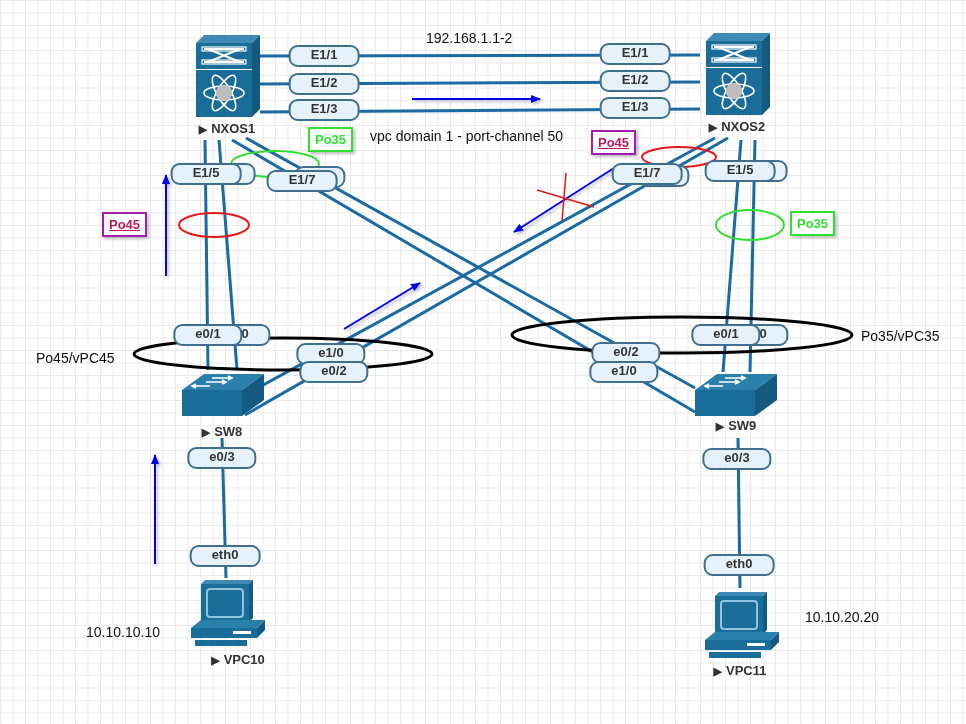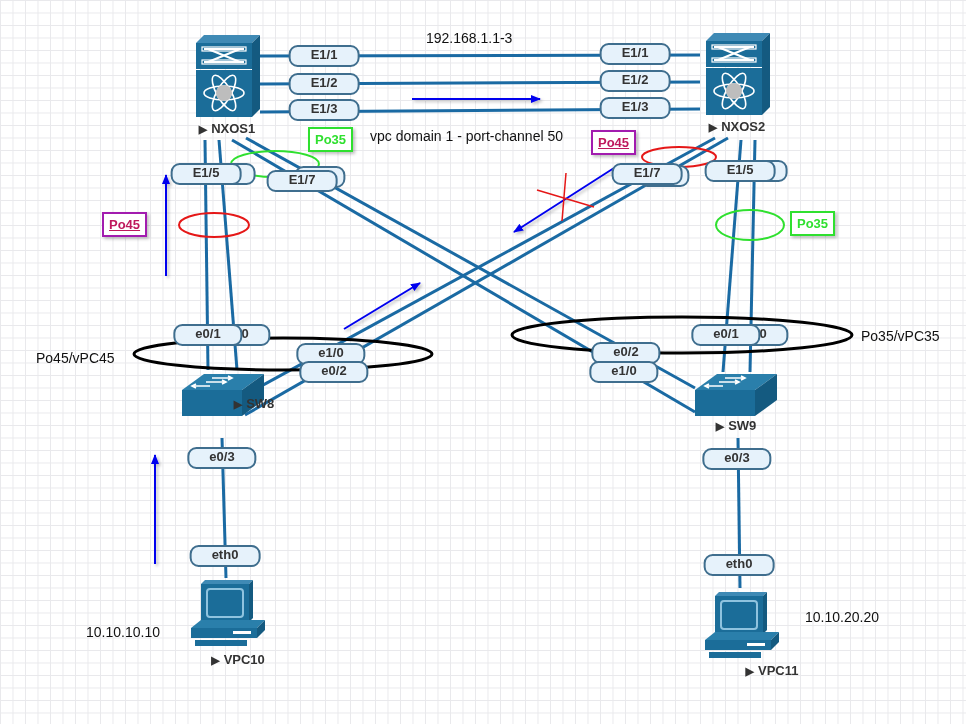--- a/index.html
+++ b/index.html
@@ -173,26 +173,26 @@
     <polygon points="0,48 10,40 74,40 66,48" fill="#2a7fab"></polygon>
     <polygon points="66,48 74,40 74,50 66,58" fill="#145a80"></polygon>
     <rect x="0" y="48" width="66" height="10" fill="#1b6d99"></rect>
     <rect x="42" y="51" width="18" height="3" fill="#fff"></rect>
     <rect x="4" y="60" width="52" height="6" fill="#1b6d99"></rect>
   </svg>
 </div>
 
 <div class="node-label" style="left:227px;top:121px;text-align:right;"><span class="tri">▶</span><span>NXOS1</span></div>
 <div class="node-label" style="left:737px;top:119px;"><span class="tri">▶</span><span>NXOS2</span></div>
-<div class="node-label" style="left:222px;top:396px;margin-left:32px;"><span class="tri">▶</span><span>SW8</span></div>
+<div class="node-label" style="left:222px;top:424px;"><span class="tri">▶</span><span>SW8</span></div>
 <div class="node-label" style="left:736px;top:418px;text-align:right;"><span class="tri">▶</span><span>SW9</span></div>
 <div class="node-label" style="left:228px;top:652px;padding-left:20px;"><span class="tri">▶</span><span>VPC10</span></div>
-<div class="node-label" style="left:740px;top:663px;margin-left:32px;"><span class="tri">▶</span><span>VPC11</span></div>
-
-<div class="plain-text" style="left:426px;top:30px;">192.168.1.1-3</div>
+<div class="node-label" style="left:740px;top:663px;"><span class="tri">▶</span><span>VPC11</span></div>
+
+<div class="plain-text" style="left:426px;top:30px;">192.168.1.1-2</div>
 <div class="plain-text" style="left:370px;top:128px;">vpc domain 1 - port-channel 50</div>
 <div class="plain-text" style="left:36px;top:350px;">Po45/vPC45</div>
 <div class="plain-text" style="left:861px;top:328px;">Po35/vPC35</div>
 <div class="plain-text" style="left:86px;top:624px;">10.10.10.10</div>
 <div class="plain-text" style="left:795px;top:609px;margin-left:10px;">10.10.20.20</div>
 
 <div class="pobox green" style="left:308px;top:127px;">Po35</div>
 <div class="pobox red" style="left:102px;top:212px;">Po45</div>
 <div class="pobox red" style="left:591px;top:130px;">Po45</div>
 <div class="pobox green" style="left:790px;top:211px;">Po35</div>

